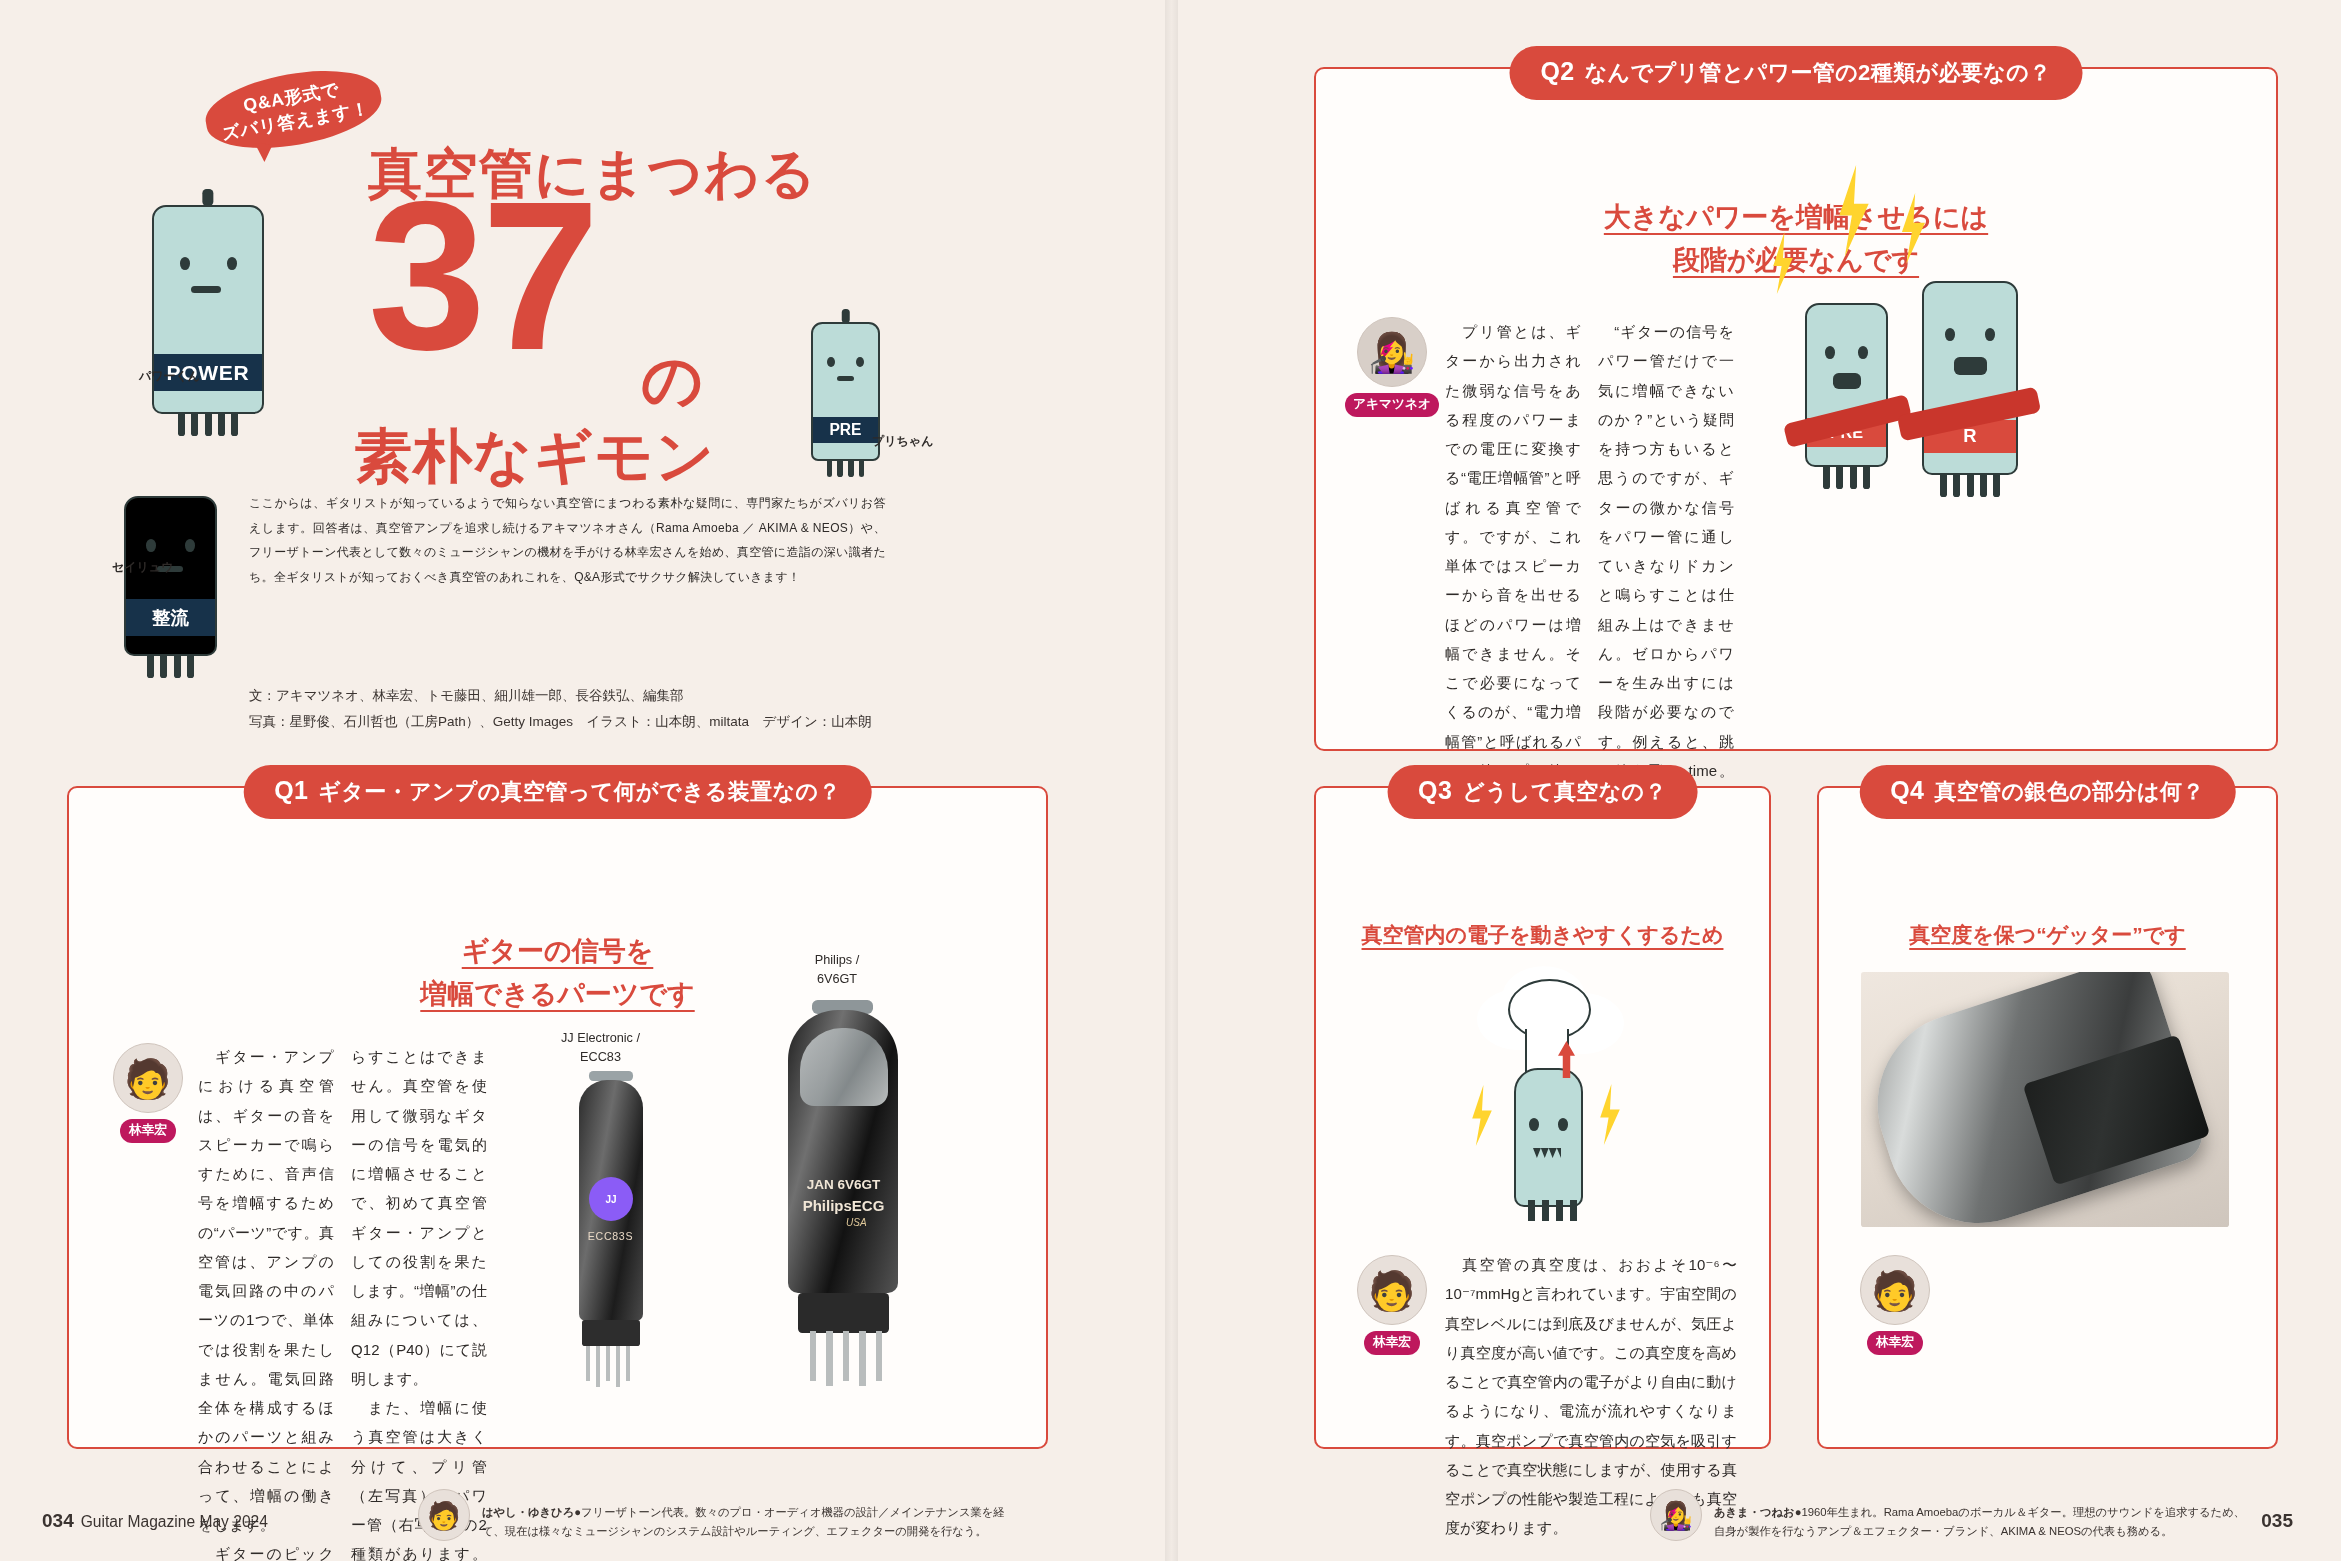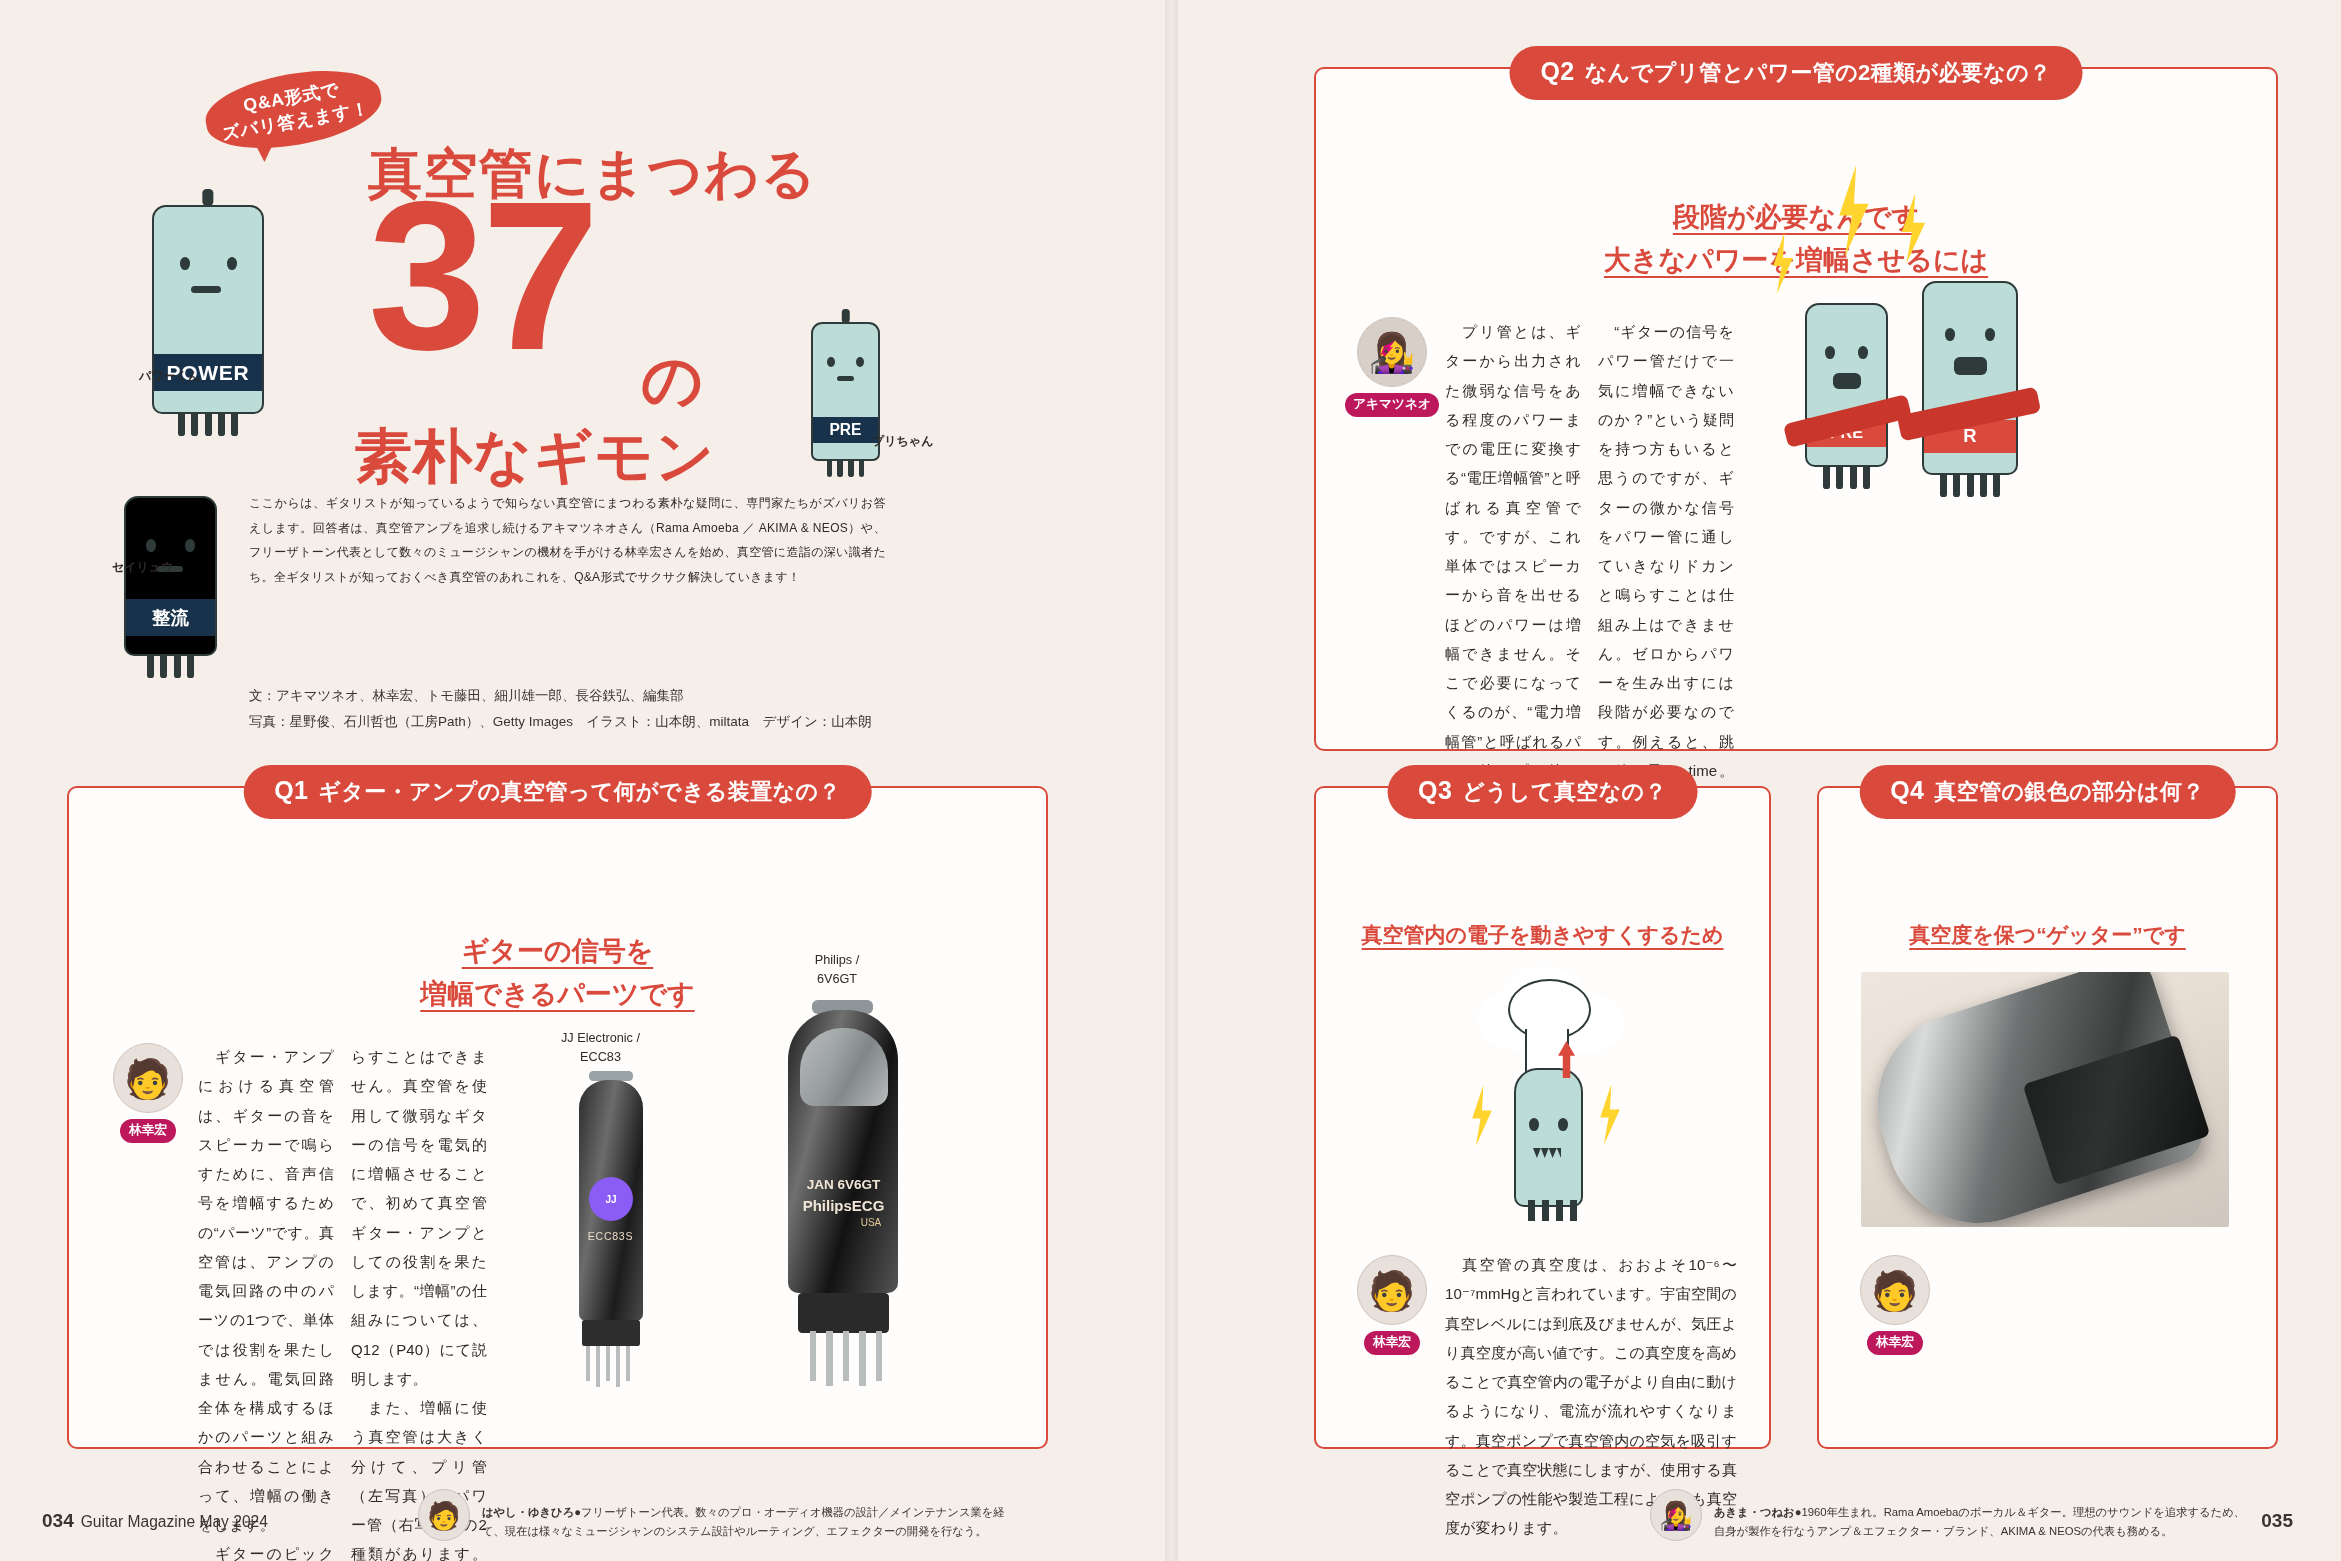--- a/index.html
+++ b/index.html
@@ -243,40 +243,40 @@
       <div>6V6GT</div>
     </div>
     <div class="photo" style="position:absolute;left:701px;top:212px;width:149px;height:397px;background:transparent;">
       <div style="position:absolute;left:42px;top:0;width:61px;height:14px;background:#8e9699;border-radius:5.7px;"></div>
       <div style="position:absolute;left:18.4px;top:10px;width:110px;height:283px;border-radius:50px 50px 10px 10px;
                   background:linear-gradient(105deg,#1e1e1e,#707070 30%,#121212 62%,#545454);"></div>
       <div style="position:absolute;left:30px;top:28px;width:88px;height:78px;border-radius:42px 42px 14px 14px;
                   background:linear-gradient(120deg,#cfd3d4,#8d9496 60%,#d8dcdc);opacity:.85;"></div>
       <div style="position:absolute;left:31px;top:177px;width:85px;text-align:center;color:#f1e6d6;font-size:13.5px;font-weight:bold;">JAN  6V6GT</div>
       <div style="position:absolute;left:24px;top:197px;width:99px;text-align:center;color:#f1e6d6;font-size:15px;font-weight:bold;">PhilipsECG</div>
-      <div style="position:absolute;left:76px;top:217px;width:50px;text-align:center;color:#e0c99a;font-size:10px;">USA</div>
+      <div style="position:absolute;left:76px;top:217px;width:50px;text-align:left;color:#e0c99a;font-size:10px;font-style:italic;">USA</div>
       <div style="position:absolute;left:28px;top:293px;width:91px;height:40px;background:#2a2a2a;border-radius:4.2px;"></div>
       <div style="position:absolute;left:40px;top:331px;display:flex;gap:10px;">
         <i style="display:block;width:6.4px;height:50px;background:#b9bdbd;"></i>
         <i style="display:block;width:6.4px;height:55px;background:#b9bdbd;"></i>
         <i style="display:block;width:6.4px;height:50px;background:#b9bdbd;"></i>
         <i style="display:block;width:6.4px;height:55px;background:#b9bdbd;"></i>
         <i style="display:block;width:6.4px;height:50px;background:#b9bdbd;"></i>
       </div>
     </div>
   </div>
 
   <div class="qbox" style="left:1314px;top:67px;width:960px;height:680px;">
     <div class="qhead" style="top:-23px;">
       <span class="qnum">Q2</span><span>なんでプリ管とパワー管の2種類が必要なの？</span>
     </div>
 
     <div class="answer" style="position:absolute;left:0;right:0;top:127px;">
+      <div>大きなパワーを増幅させるには</div>
       <div>段階が必要なんです</div>
-      <div>大きなパワーを増幅させるには</div>
     </div>
 
     <div class="person" style="position:absolute;left:34px;top:248px;">
       <div class="avatar dark">
           <span class="face">👩‍🎤</span>
         </div>
       <div class="name-pill">アキマツネオ</div>
     </div>
 
     <div class="body-col" style="position:absolute;left:129px;top:248px;width:136px;">　プリ管とは、ギターから出力された微弱な信号をある程度のパワーまでの電圧に変換する“電圧増幅管”と呼ばれる真空管です。ですが、これ単体ではスピーカーから音を出せるほどのパワーは増幅できません。そこで必要になってくるのが、“電力増幅管”と呼ばれるパワー管。プリ管で発生した電圧をパワー管に通して大幅に増幅させることで、スピーカーからギター・サウンドを鳴らせるようになります。このタッグがあってこそなんですね。</div>

